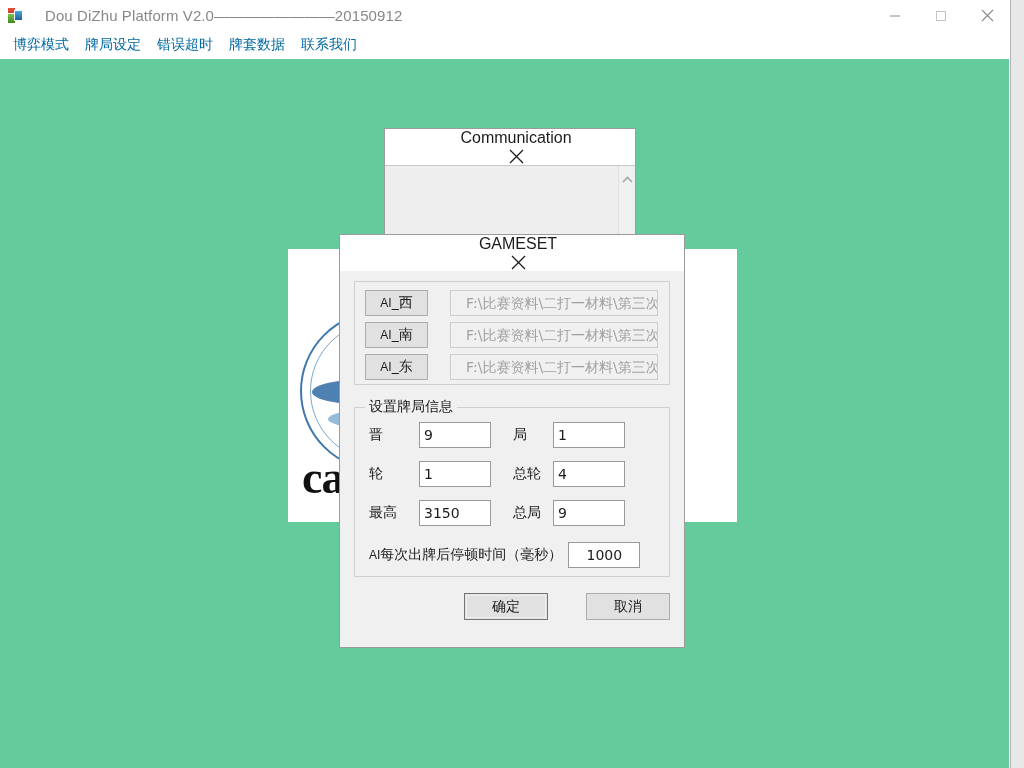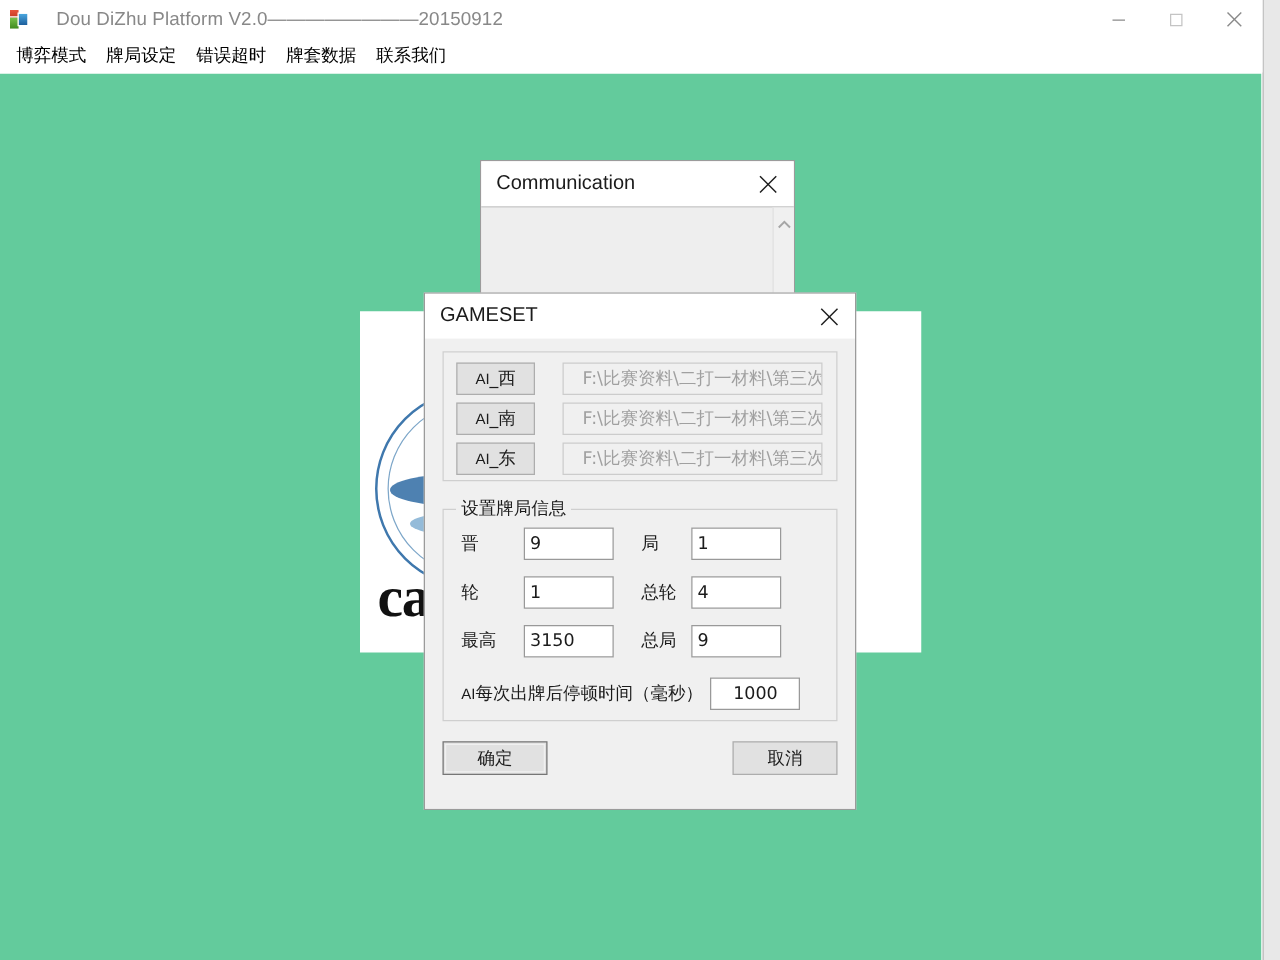--- a/index.html
+++ b/index.html
@@ -88,21 +88,21 @@
   #menu-bar {
     height: 27px;
     background: #ffffff;
     display: flex;
     align-items: center;
     padding-left: 5px;
     border-bottom: none;
   }
   .menu-item {
     font-size: 14px;
-    color: #000000;
+    color: #0369a1;
     padding: 2px 8px;
     white-space: nowrap;
     cursor: default;
     font-family: "DejaVu Sans", "Liberation Sans", sans-serif;
   }
 
   
   #client-area {
     position: absolute;
     left: 0;
@@ -215,20 +215,21 @@
     box-shadow: 0 0 0 0 rgba(0,0,0,0);
   }
   .dlg-titlebar {
     height: 36px;
     background: #ffffff;
     display: flex;
     align-items: center;
     justify-content: space-between;
     padding: 0 0 0 12px;
     box-sizing: border-box;
+    flex-direction: column;
   }
   .dlg-title {
     font-size: 16px;
     color: #1b1b1b;
     white-space: nowrap;
     font-family: "Liberation Sans", "DejaVu Sans", sans-serif;
   }
   .dlg-close {
     width: 42px;
     height: 35px;
@@ -394,22 +395,22 @@
     font-size: 12px;
   }
   #delay-input {
     margin-left: 6px;
     width: 72px;
     text-align: center;
   }
 
   #dialog-buttons {
     display: flex;
-    justify-content: space-between;
-    gap: 48px;
+    justify-content: flex-end;
+    gap: 38px;
     margin-top: 16px;
   }
   .dlg-button {
     width: 84px;
     height: 27px;
     background: #e1e1e1;
     border: 1px solid #adadad;
     box-sizing: border-box;
     font-size: 14px;
     color: #1b1b1b;

